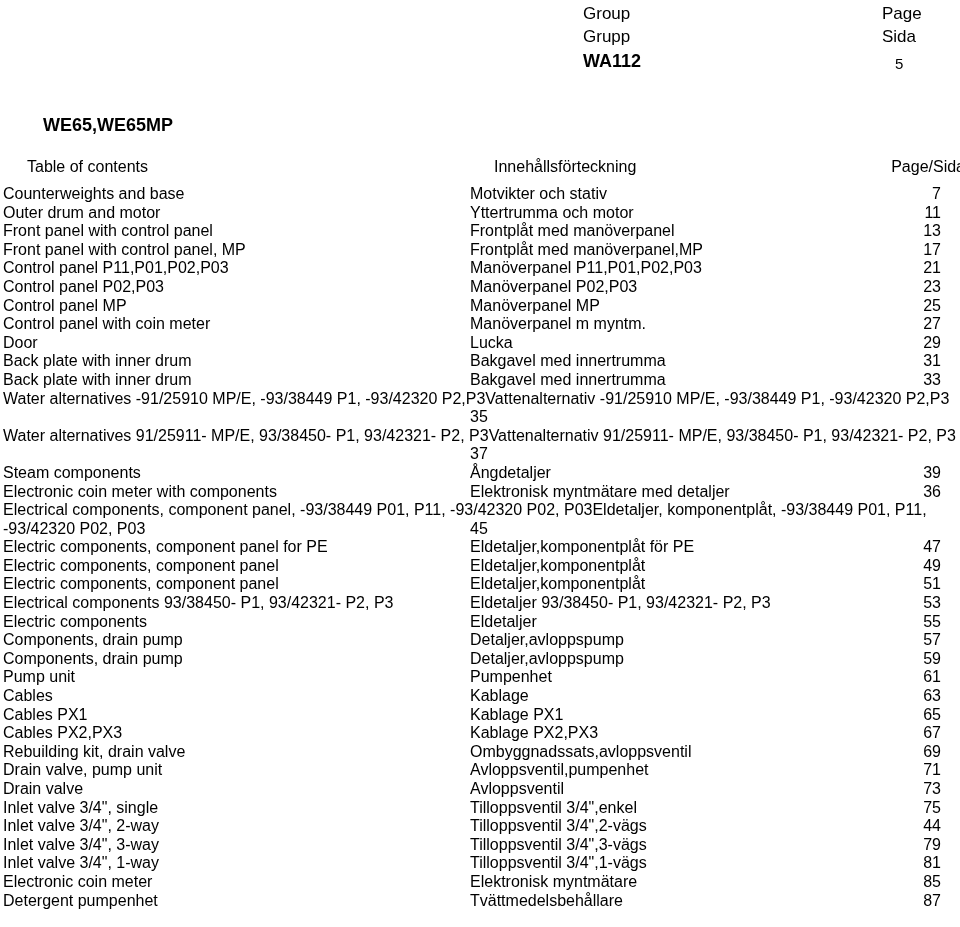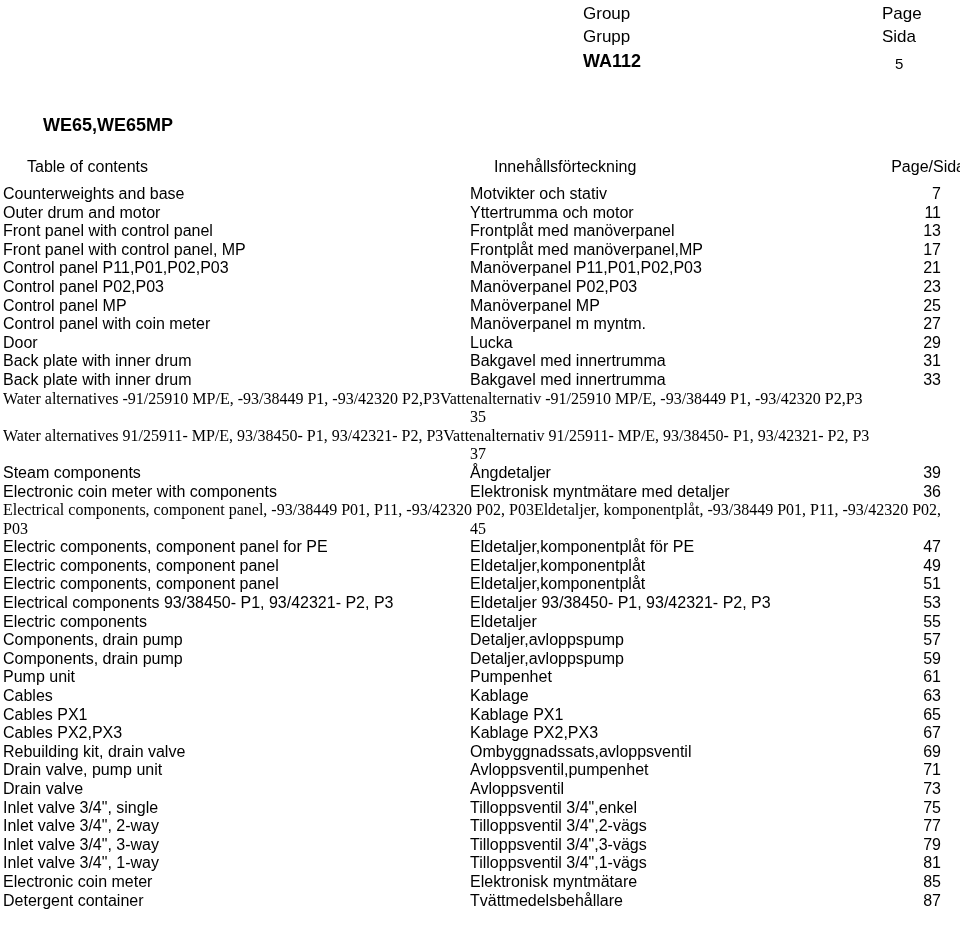--- a/index.html
+++ b/index.html
@@ -69,21 +69,20 @@
     font-size: 16px;
     line-height: 18.6px;
   }
   .toc-row.head {
     height: 27px;
     line-height: 18.6px;
     margin-left: 24px;
   }
   .toc-row.tall {
     height: 37.2px;
-    font-family: Liberation Serif, serif;
   }
   .col-en {
     position: absolute;
     left: 3px;
     top: 0;
     white-space: nowrap;
   }
   .col-sv {
     position: absolute;
     left: 470px;
@@ -283,37 +282,37 @@
         <span class="col-pg">73</span>
       </div>
       <div class="toc-row">
         <span class="col-en">Inlet valve 3/4", single</span>
         <span class="col-sv">Tilloppsventil 3/4",enkel</span>
         <span class="col-pg">75</span>
       </div>
       <div class="toc-row">
         <span class="col-en">Inlet valve 3/4", 2-way</span>
         <span class="col-sv">Tilloppsventil 3/4",2-vägs</span>
-        <span class="col-pg">77</span>
+        <span class="col-pg">44</span>
       </div>
       <div class="toc-row">
         <span class="col-en">Inlet valve 3/4", 3-way</span>
         <span class="col-sv">Tilloppsventil 3/4",3-vägs</span>
         <span class="col-pg">79</span>
       </div>
       <div class="toc-row">
         <span class="col-en">Inlet valve 3/4", 1-way</span>
         <span class="col-sv">Tilloppsventil 3/4",1-vägs</span>
         <span class="col-pg">81</span>
       </div>
       <div class="toc-row">
         <span class="col-en">Electronic coin meter</span>
         <span class="col-sv">Elektronisk myntmätare</span>
         <span class="col-pg">85</span>
       </div>
       <div class="toc-row">
-        <span class="col-en">Detergent container</span>
+        <span class="col-en">Detergent pumpenhet</span>
         <span class="col-sv">Tvättmedelsbehållare</span>
         <span class="col-pg">87</span>
       </div>
     </div>
 
 </div>
 
 </body></html>

